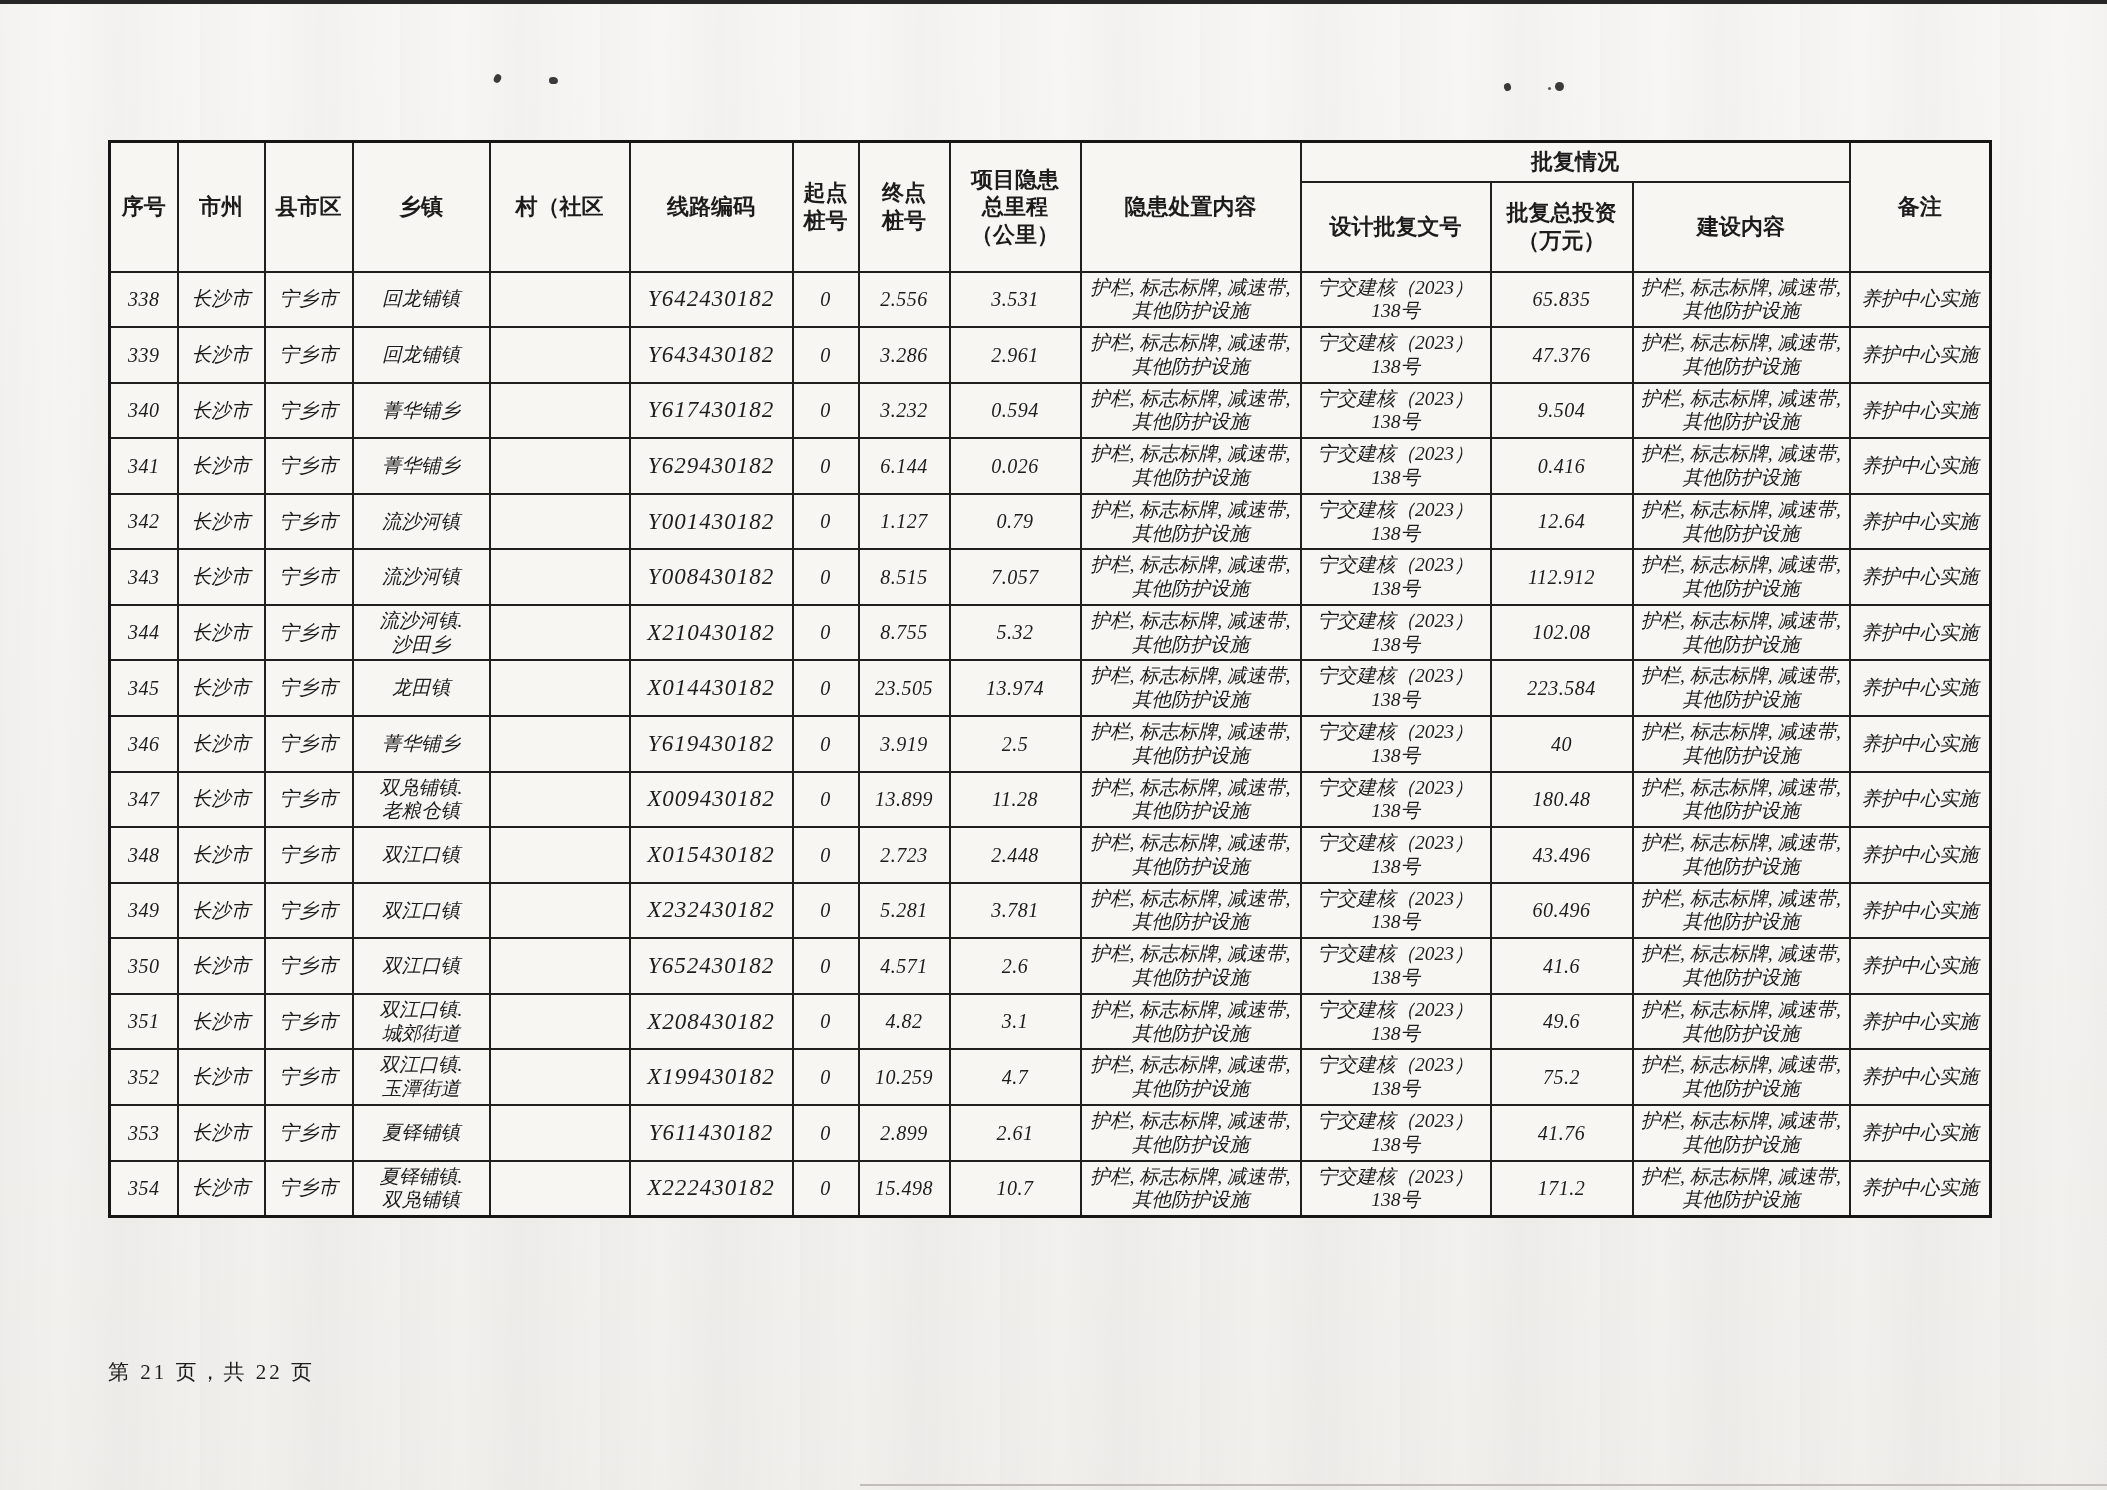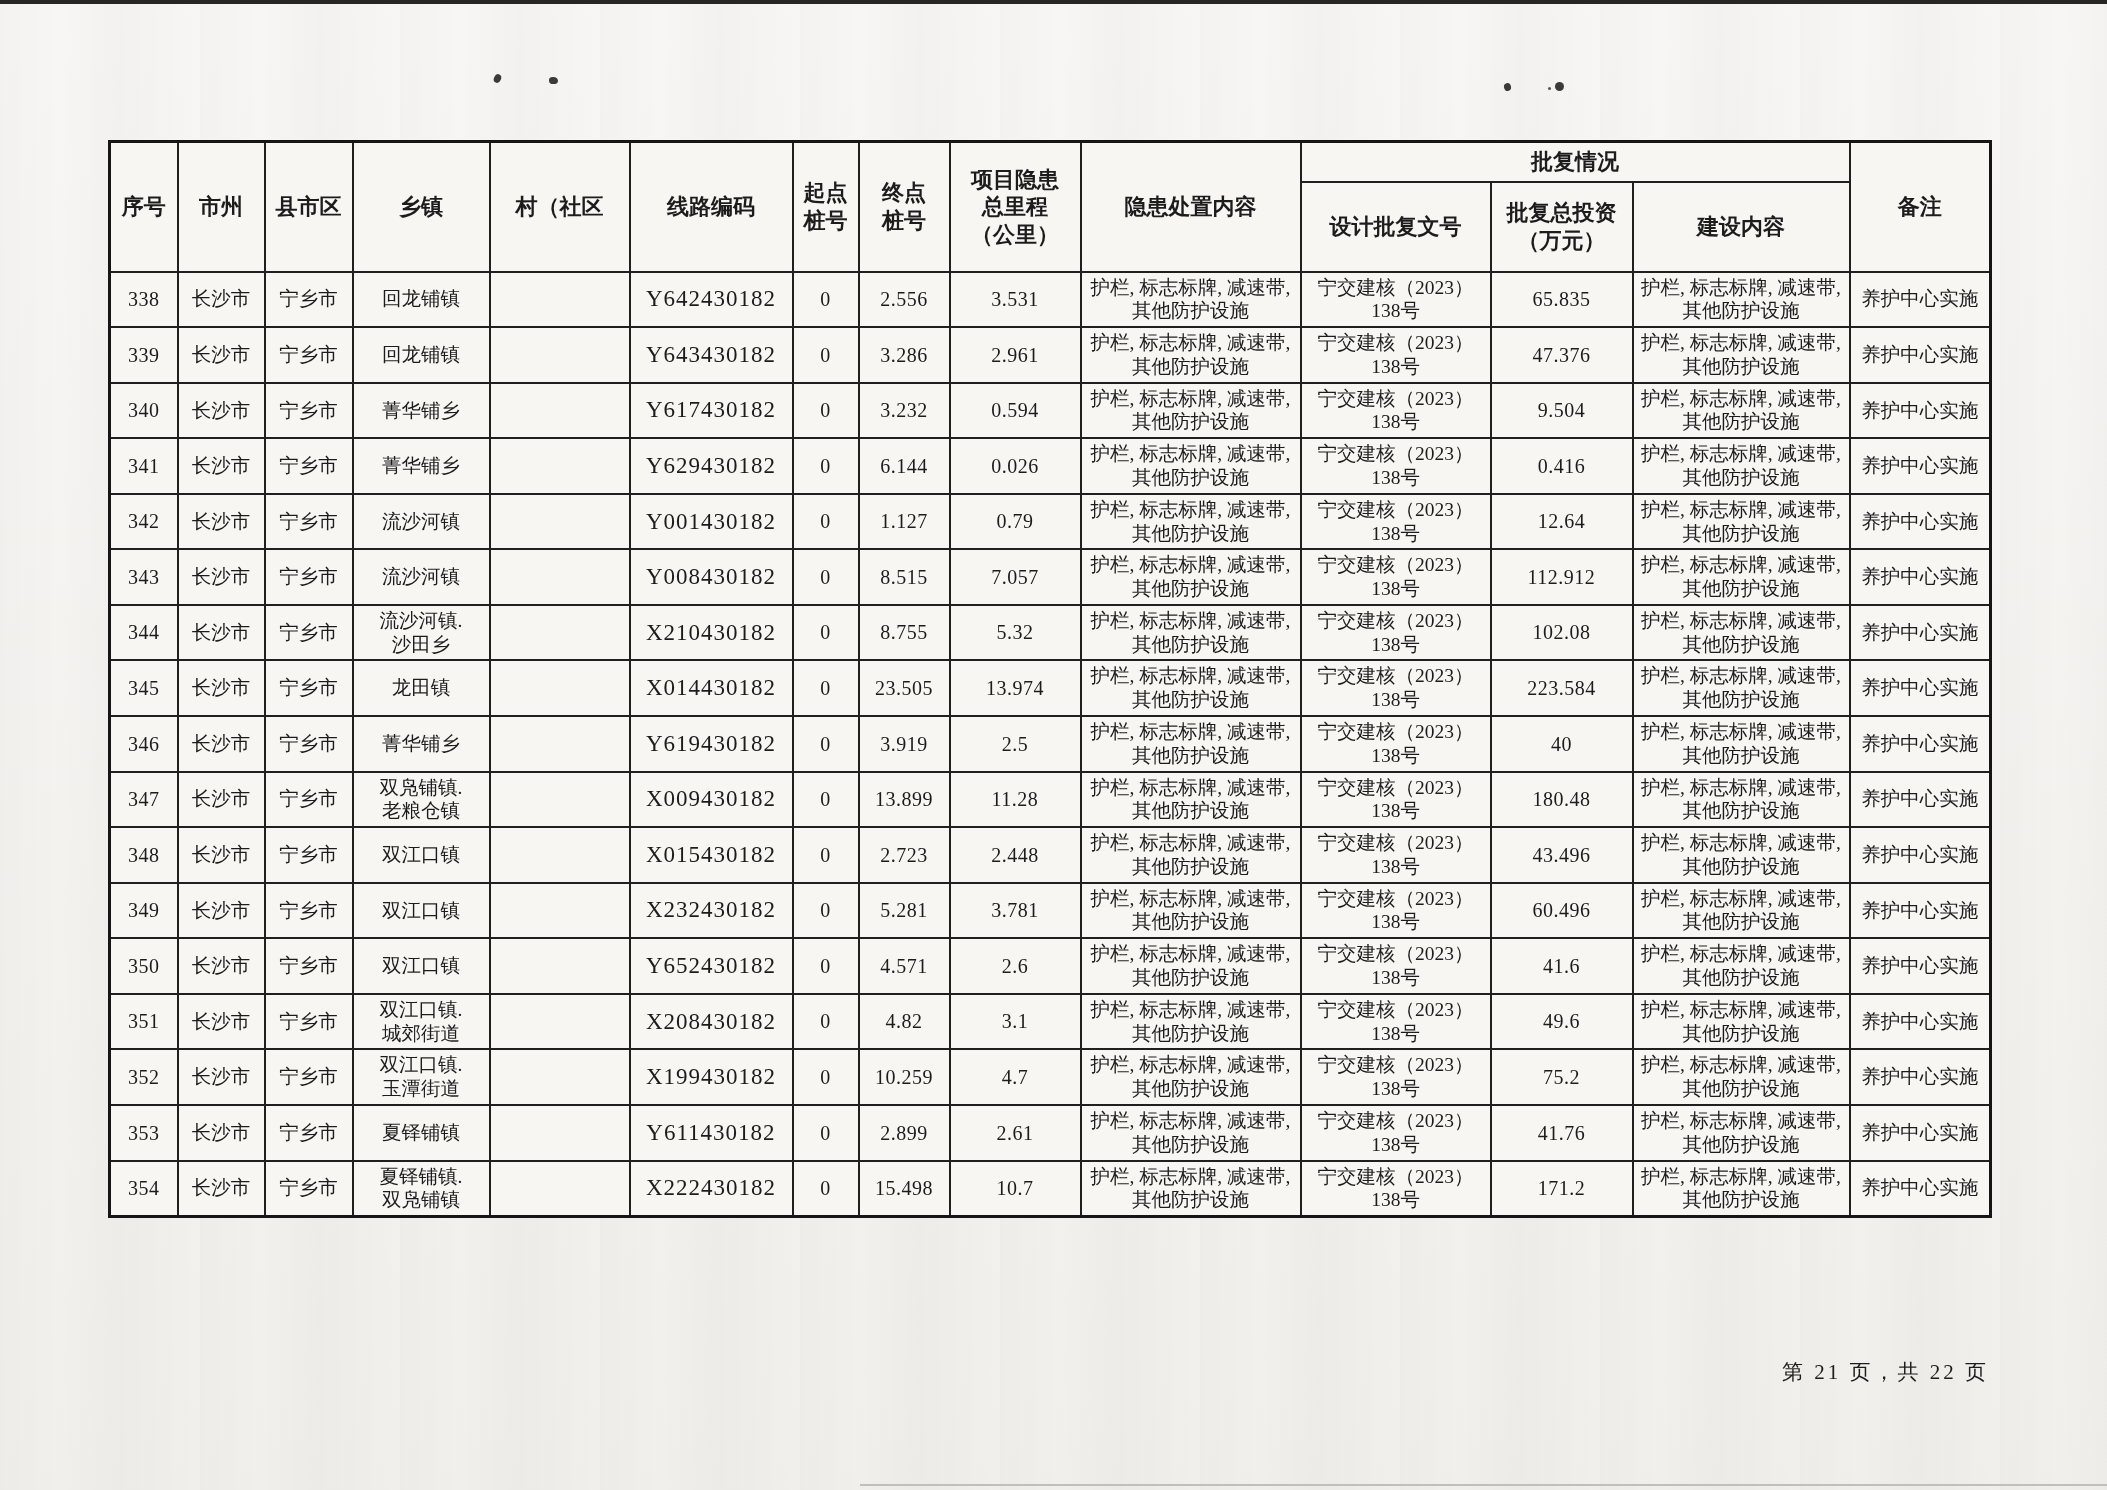--- a/index.html
+++ b/index.html
@@ -66,35 +66,35 @@
     overflow: hidden;
     padding: 3px 2px;
   }
   .doc-table thead th {
     font-size: 22px;
     font-weight: 700;
     line-height: 1.25;
   }
   .doc-table thead tr.h1 { height: 40px; }
   .doc-table thead tr.h2 { height: 90px; }
-  .doc-table tbody tr { height: 46px; }
+  .doc-table tbody tr { height: 46px; font-style: italic; }
   .doc-table tbody td {
     font-size: 19.5px;
     line-height: 1.22;
   }
   .doc-table td.c-code { letter-spacing: 1px; font-size: 23px; }
   .doc-table td.c-num  { font-size: 20px; letter-spacing: 0.5px; }
   .doc-table td.c-text { font-size: 19.5px; }
 
   .page-footer {
     position: absolute;
     top: 1358px;
     left: 108px;
     width: 1881px;
-    text-align: right;
+    text-align: left;
     font-size: 21px;
     letter-spacing: 3px;
   }
 </style>
 </head>
 <body>
 
 <div class="scan-texture"></div>
 <div class="scan-top-line"></div>
 <div class="scan-bottom-line"></div>

